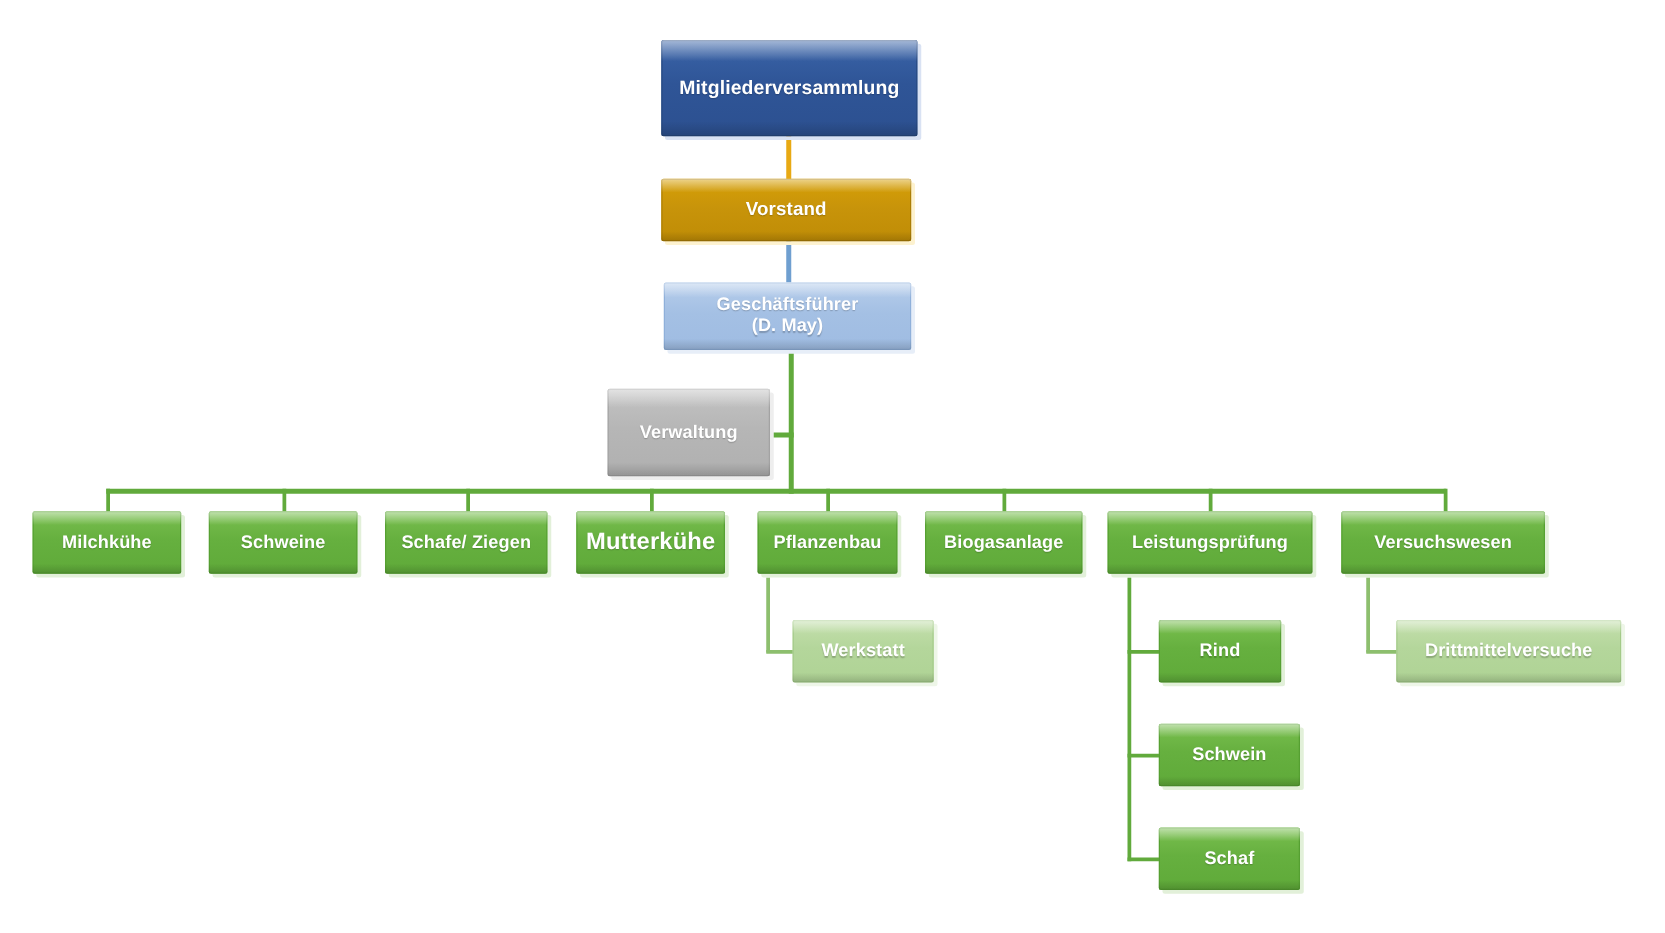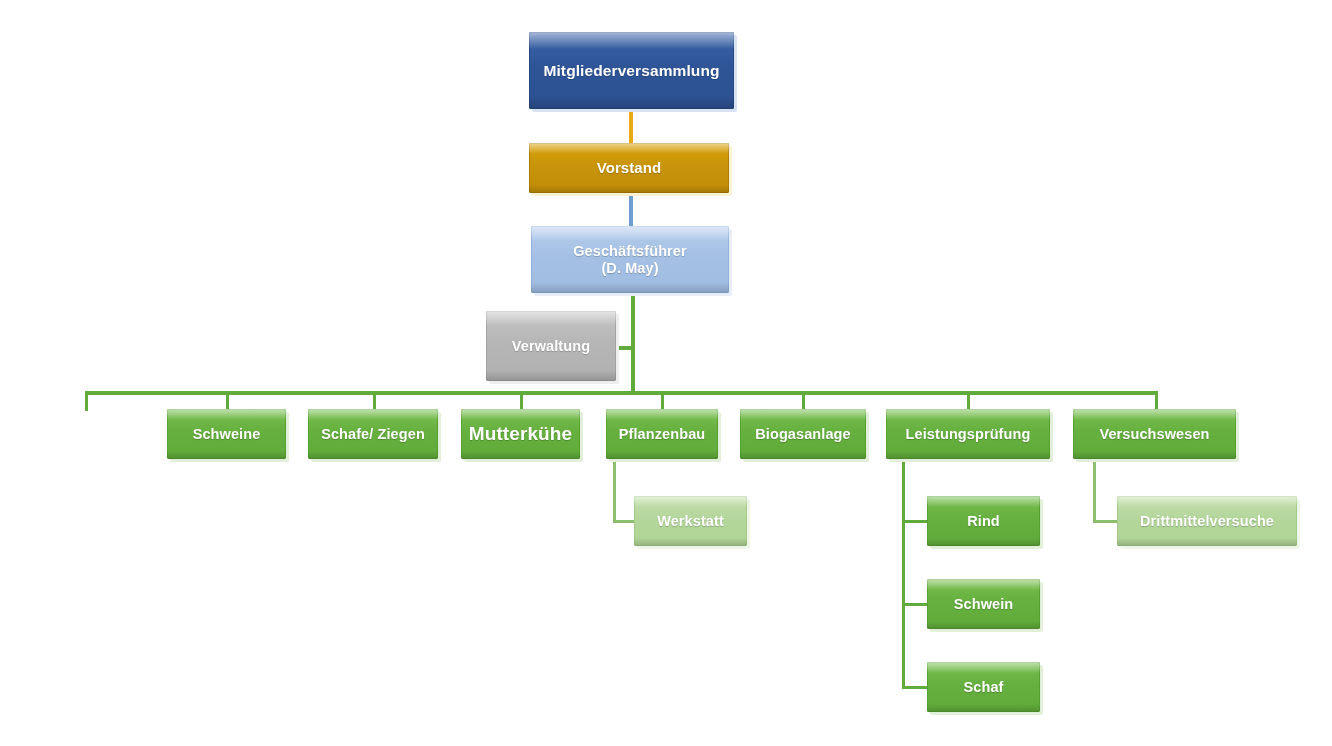--- a/index.html
+++ b/index.html
@@ -134,31 +134,34 @@
   <div class="conn thin-h l-lightgrn" style="left:1093px; top:520px; width:26px;"></div>
 
   <div class="node c-gold" style="left:529px; top:143px; width:200px; height:50px; font-size:15px;">
     <span class="label">Vorstand</span>
   </div>
 
   <div class="node c-darkblue" style="left:529px; top:32px; width:205px; height:77px; font-size:15.5px;">
     <span class="label">Mitgliederversammlung</span>
   </div>
 
-  <div class="node c-lightblue" style="left:531px; top:226px; width:198px; height:67px; font-size:14.5px;">
+  <div class="node c-lightblue" style="left:531px; top:226px; width:198px; height:54px; font-size:14.5px;">
     <span class="label">
       <span>Geschäftsführer</span><br>
       <span>(D. May)</span>
     </span>
   </div>
 
   <div class="node c-gray" style="left:486px; top:311px; width:130px; height:70px; font-size:14.5px;">
     <span class="label">Verwaltung</span>
   </div>
 
+  <div class="node c-green" style="left:26px; top:409px; width:119px; height:50px; font-size:14.5px;">
+    <span class="label">Milchkühe</span>
+  </div>
   <div class="node c-green" style="left:167px; top:409px; width:119px; height:50px; font-size:14.5px;">
     <span class="label">Schweine</span>
   </div>
   <div class="node c-green" style="left:308px; top:409px; width:130px; height:50px; font-size:14.5px;">
     <span class="label">Schafe/ Ziegen</span>
   </div>
   <div class="node c-green" style="left:461px; top:409px; width:119px; height:50px; font-size:19px;">
     <span class="label">Mutterkühe</span>
   </div>
   <div class="node c-green" style="left:606px; top:409px; width:112px; height:50px; font-size:14.5px;">
@@ -171,21 +174,21 @@
     <span class="label">Leistungsprüfung</span>
   </div>
   <div class="node c-green" style="left:1073px; top:409px; width:163px; height:50px; font-size:14.5px;">
     <span class="label">Versuchswesen</span>
   </div>
 
   <div class="node c-lightgreen" style="left:634px; top:496px; width:113px; height:50px; font-size:14.5px;">
     <span class="label">Werkstatt</span>
   </div>
 
-  <div class="node c-green" style="left:927px; top:496px; width:113px; height:50px; font-size:14.5px;">
+  <div class="node c-green" style="left:927px; top:496px; width:98px; height:50px; font-size:14.5px;">
     <span class="label">Rind</span>
   </div>
   <div class="node c-green" style="left:927px; top:579px; width:113px; height:50px; font-size:14.5px;">
     <span class="label">Schwein</span>
   </div>
   <div class="node c-green" style="left:927px; top:662px; width:113px; height:50px; font-size:14.5px;justify-content:center;">
     <span class="label">Schaf</span>
   </div>
 
   <div class="node c-lightgreen" style="left:1117px; top:496px; width:180px; height:50px; font-size:14.5px;">

